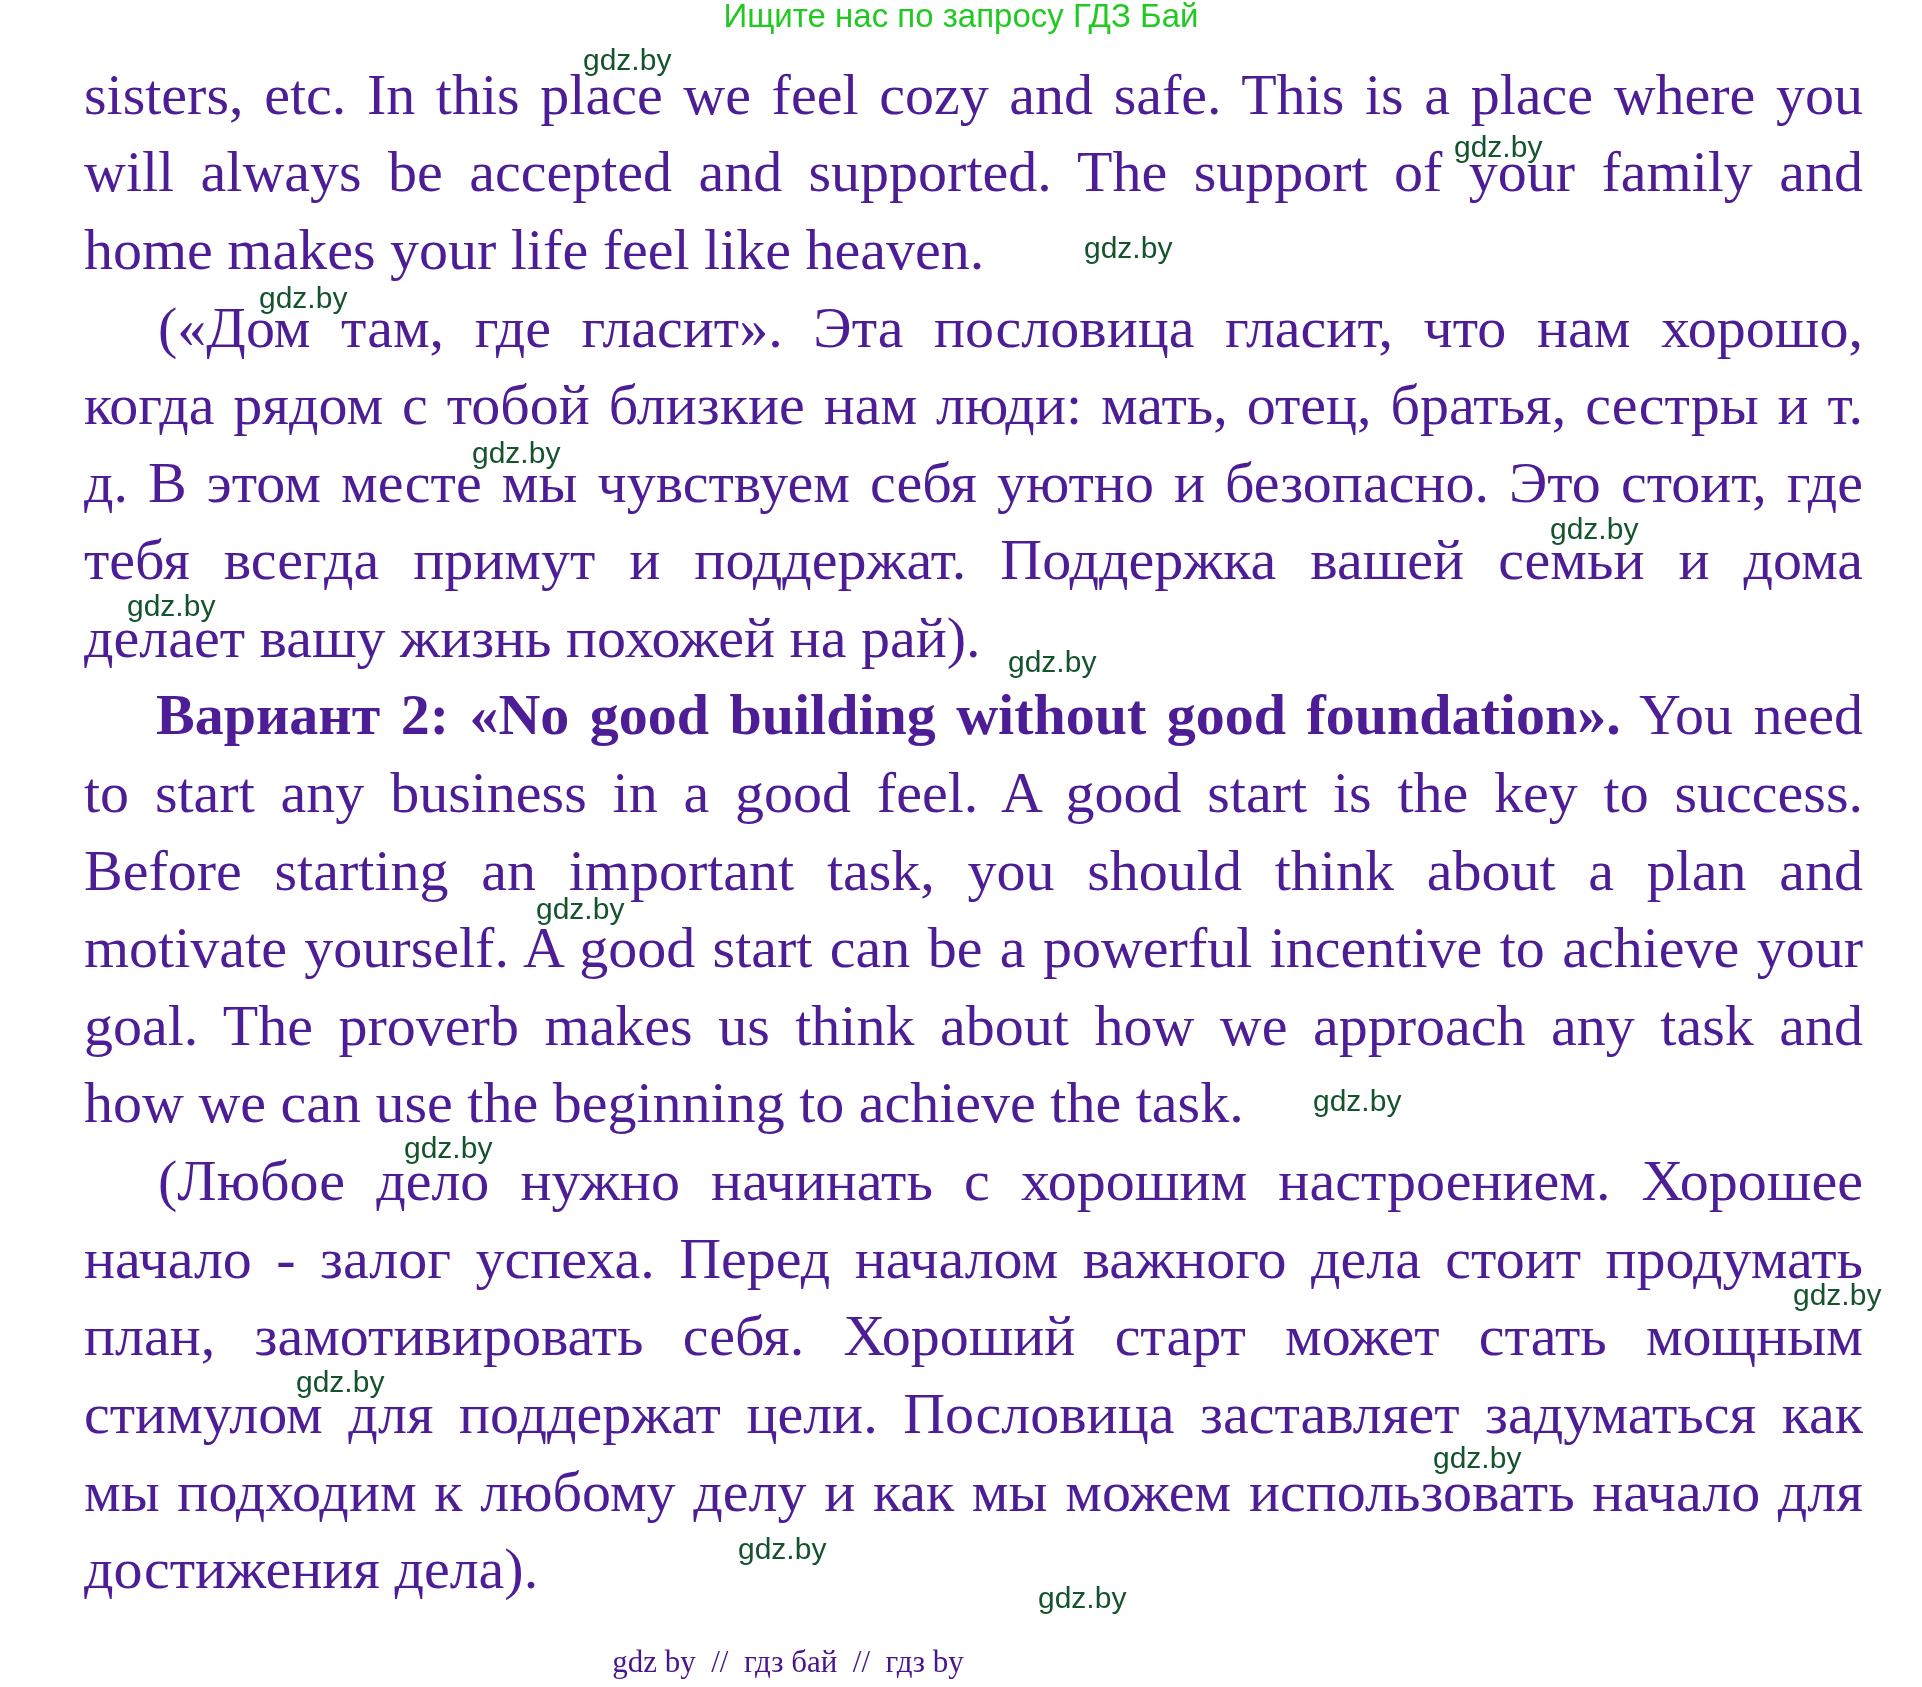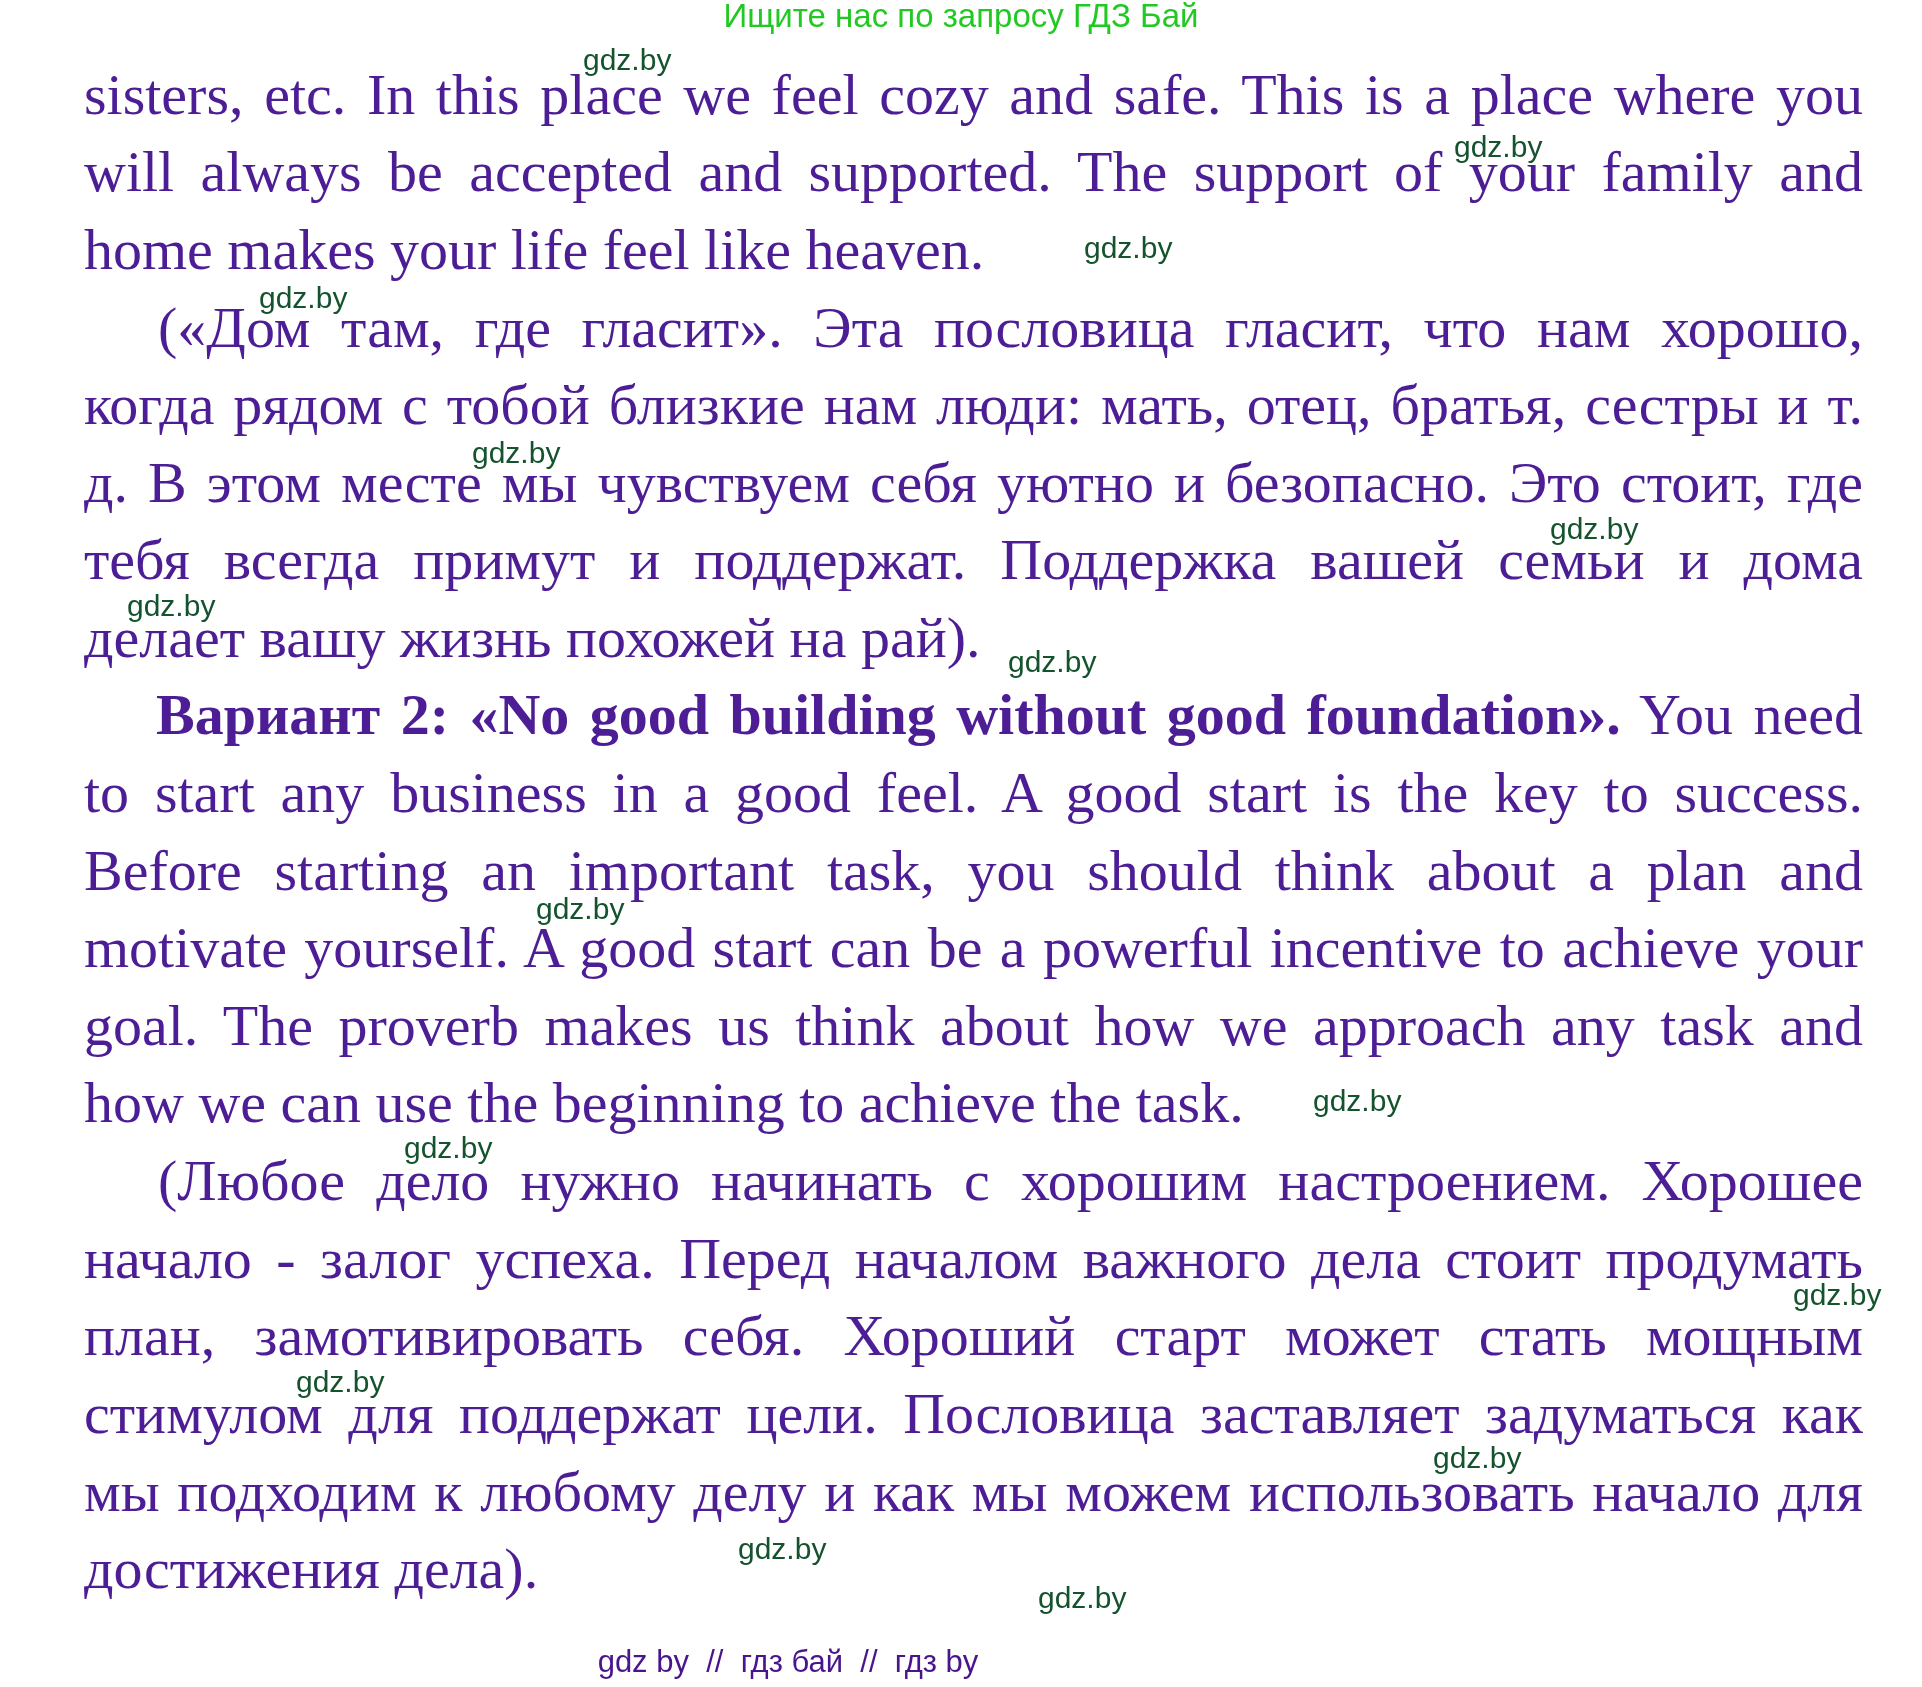--- a/index.html
+++ b/index.html
@@ -4,21 +4,21 @@
 <style>
   html, body { margin:0; padding:0; background:#ffffff; }
   body { width:1922px; height:1687px; position:relative; overflow:hidden; }
   .header {
     position:absolute; left:0; top:-4px; width:1922px; text-align:center;
     font-family:"Liberation Sans", sans-serif; font-size:33px; line-height:40px;
     color:#22c922;
   }
   .footer {
     position:absolute; left:0; top:1643px; width:1576px; text-align:center;
-    font-family:Liberation Sans, sans-serif; font-size:31px; line-height:38px;
+    font-family:Liberation Serif, serif; font-size:31px; line-height:38px;
     color:#4a148c; white-space:pre;
   }
   .line {
     position:absolute; left:84px; width:1779px; height:78px;
     font-family:"Liberation Serif", serif; font-size:58px; line-height:78px;
     color:#4c1d95; white-space:nowrap; overflow:visible;
   }
   .line.justify { white-space:normal; text-align:justify; text-align-last:justify; }
   .line .bold { font-weight:bold; }
   .wm {

